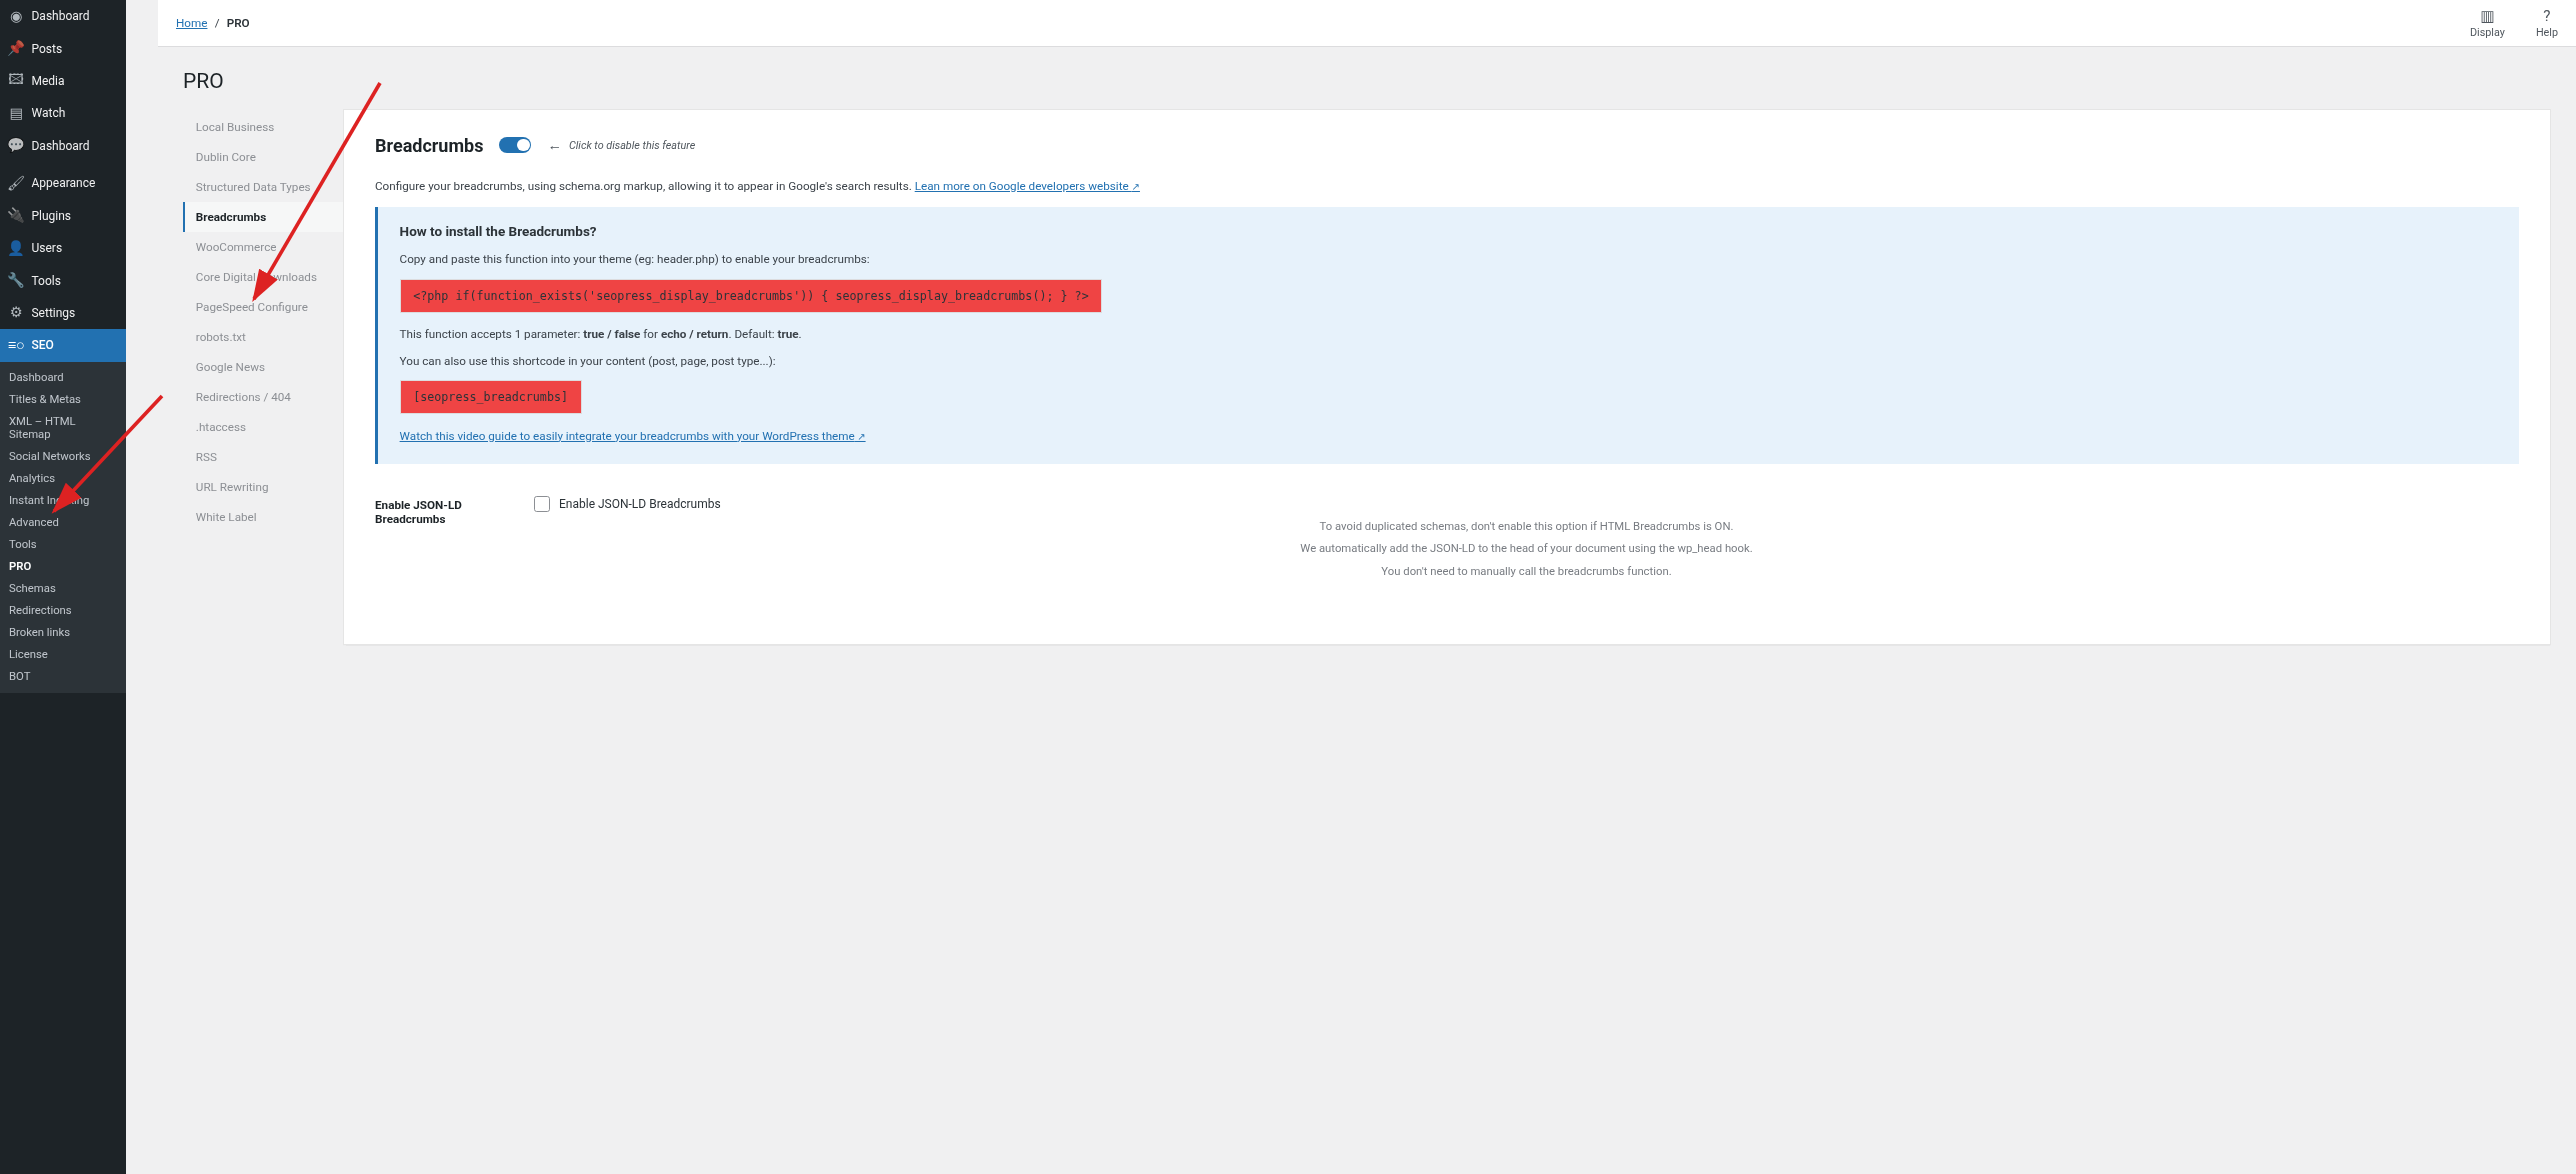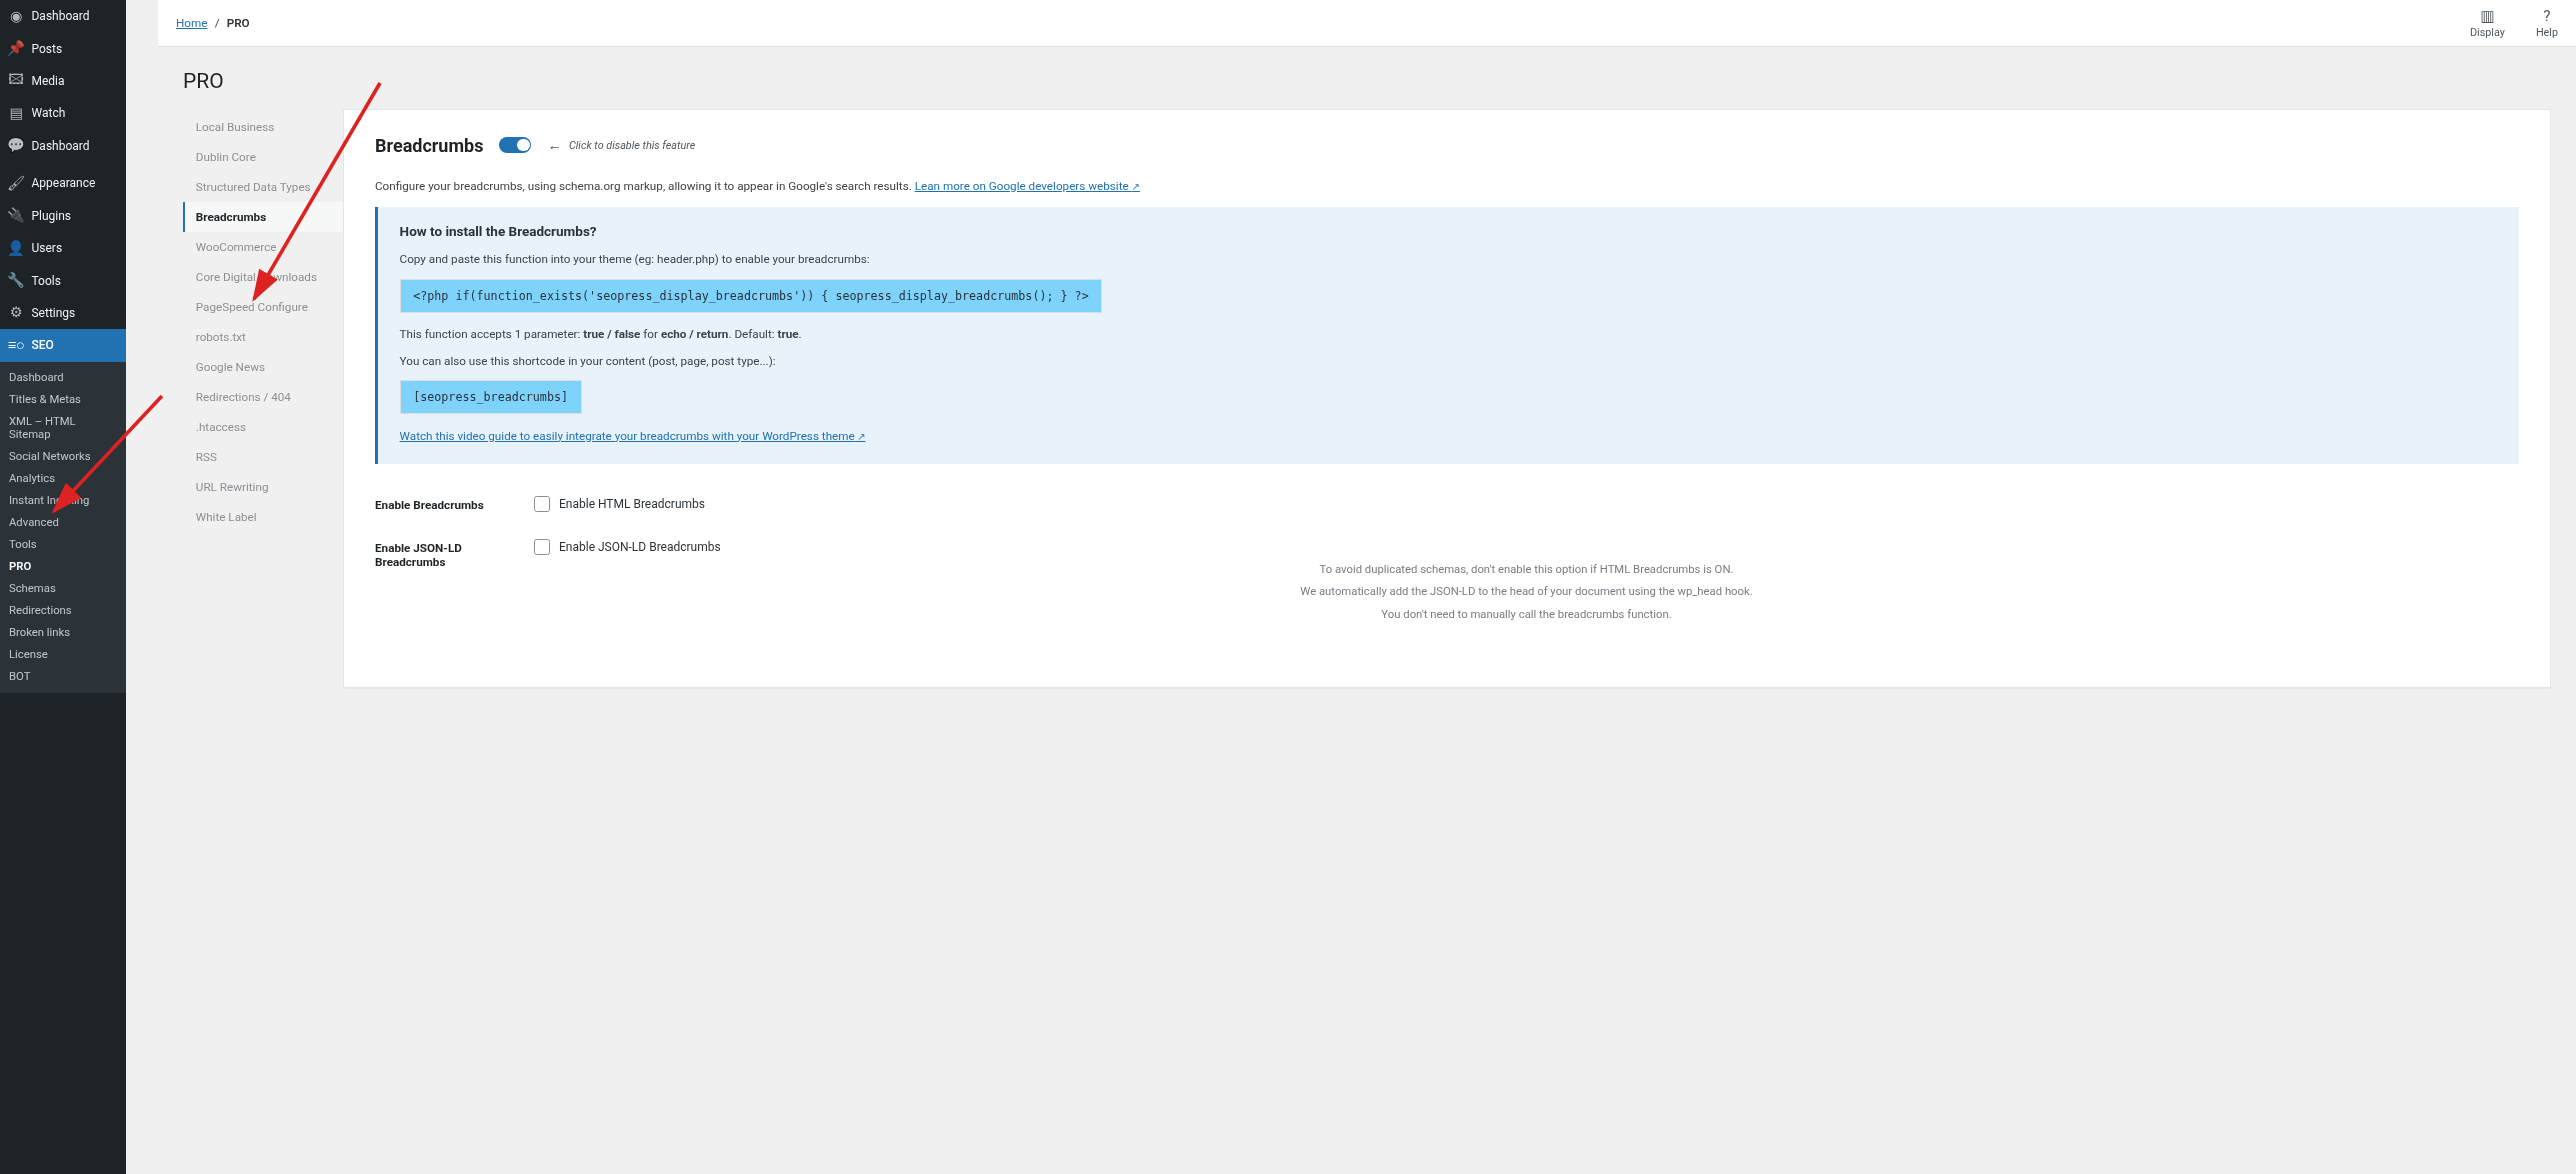--- a/index.html
+++ b/index.html
@@ -120,21 +120,21 @@
   .callout {
     border-left:3.6px solid #2271b1;
     background:#e7f2fb;
     padding:16px 21.6px 21.6px 21.6px;
     margin-bottom:32px;
   }
   .callout h3 { font-size:13.5px; font-weight:700; margin-bottom:12.6px;}
   .callout p { font-size:11.7px; color:#3c434a; margin-bottom:12.6px;}
   .callout p b { font-weight:700; }
   .codebox {
-    background:#7dd3fc;
+    background:#ef4444;
     border:0.9px solid #dcdcde;
     padding:9px 12.6px;
     font-family: Menlo, Consolas, monospace;
     font-size:11.7px;
     display:inline-block;
     margin-bottom:14.4px;
   }
   .callout a.vid { color:#2271b1; text-decoration:underline; font-size:11.7px;}
   
   .form-row { display:flex; align-items:flex-start; margin-bottom:27px; }
@@ -290,29 +290,20 @@
           <p>Copy and paste this function into your theme (eg: header.php) to enable your breadcrumbs:</p>
           <div class="codebox">&lt;?php if(function_exists('seopress_display_breadcrumbs')) { seopress_display_breadcrumbs(); } ?&gt;</div>
           <p>
             <span>This function accepts 1 parameter: </span><b>true / false</b><span> for </span><b>echo / return</b><span>. Default: </span><b>true</b><span>.</span>
           </p>
           <p>You can also use this shortcode in your content (post, page, post type...):</p>
           <div class="codebox">[seopress_breadcrumbs]</div>
           <div><a href="#" class="vid ext-icon">Watch this video guide to easily integrate your breadcrumbs with your WordPress theme</a></div>
         </div>
 
-        <div class="form-row">
-          <div class="label">Enable Breadcrumbs</div>
-          <div class="field">
-            <label class="chk-line">
-              <span class="chk"></span>
-              <span>Enable HTML Breadcrumbs</span>
-            </label>
-          </div>
-        </div>
 
         <div class="form-row">
           <div class="label">Enable JSON-LD Breadcrumbs</div>
           <div class="field">
             <label class="chk-line">
               <span class="chk"></span>
               <span>Enable JSON-LD Breadcrumbs</span>
             </label>
             <div class="hint">To avoid duplicated schemas, don't enable this option if HTML Breadcrumbs is ON.</div>
             <div class="hint">We automatically add the JSON-LD to the head of your document using the wp_head hook.</div>

